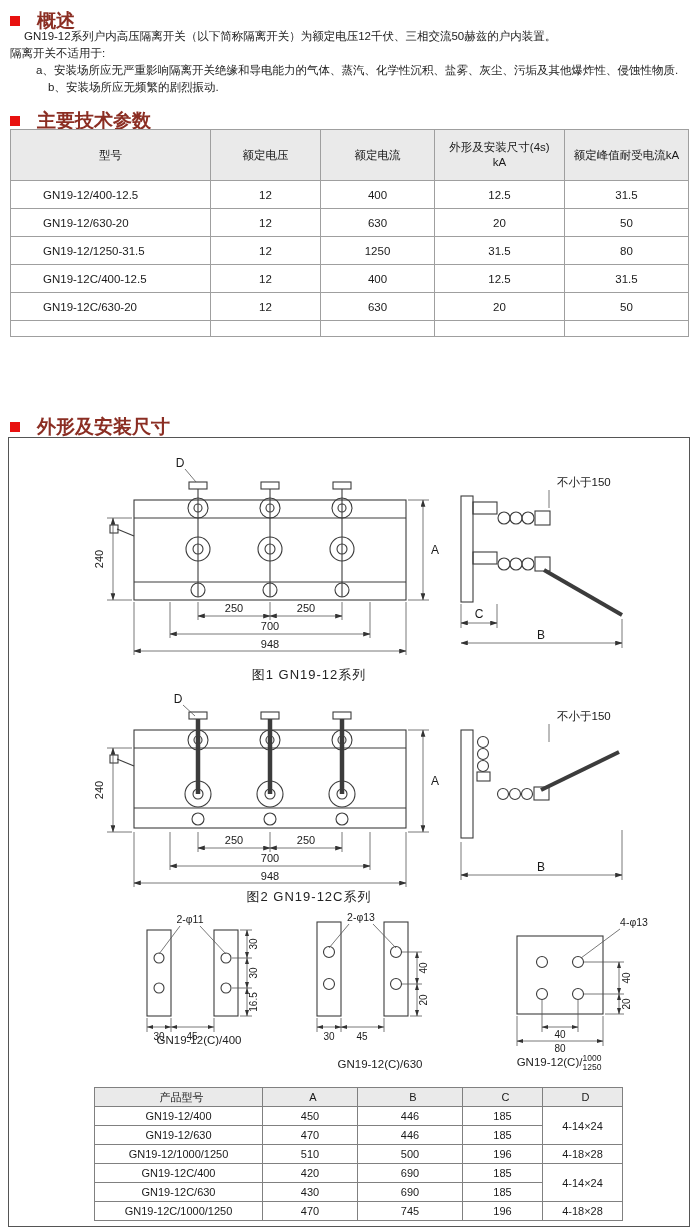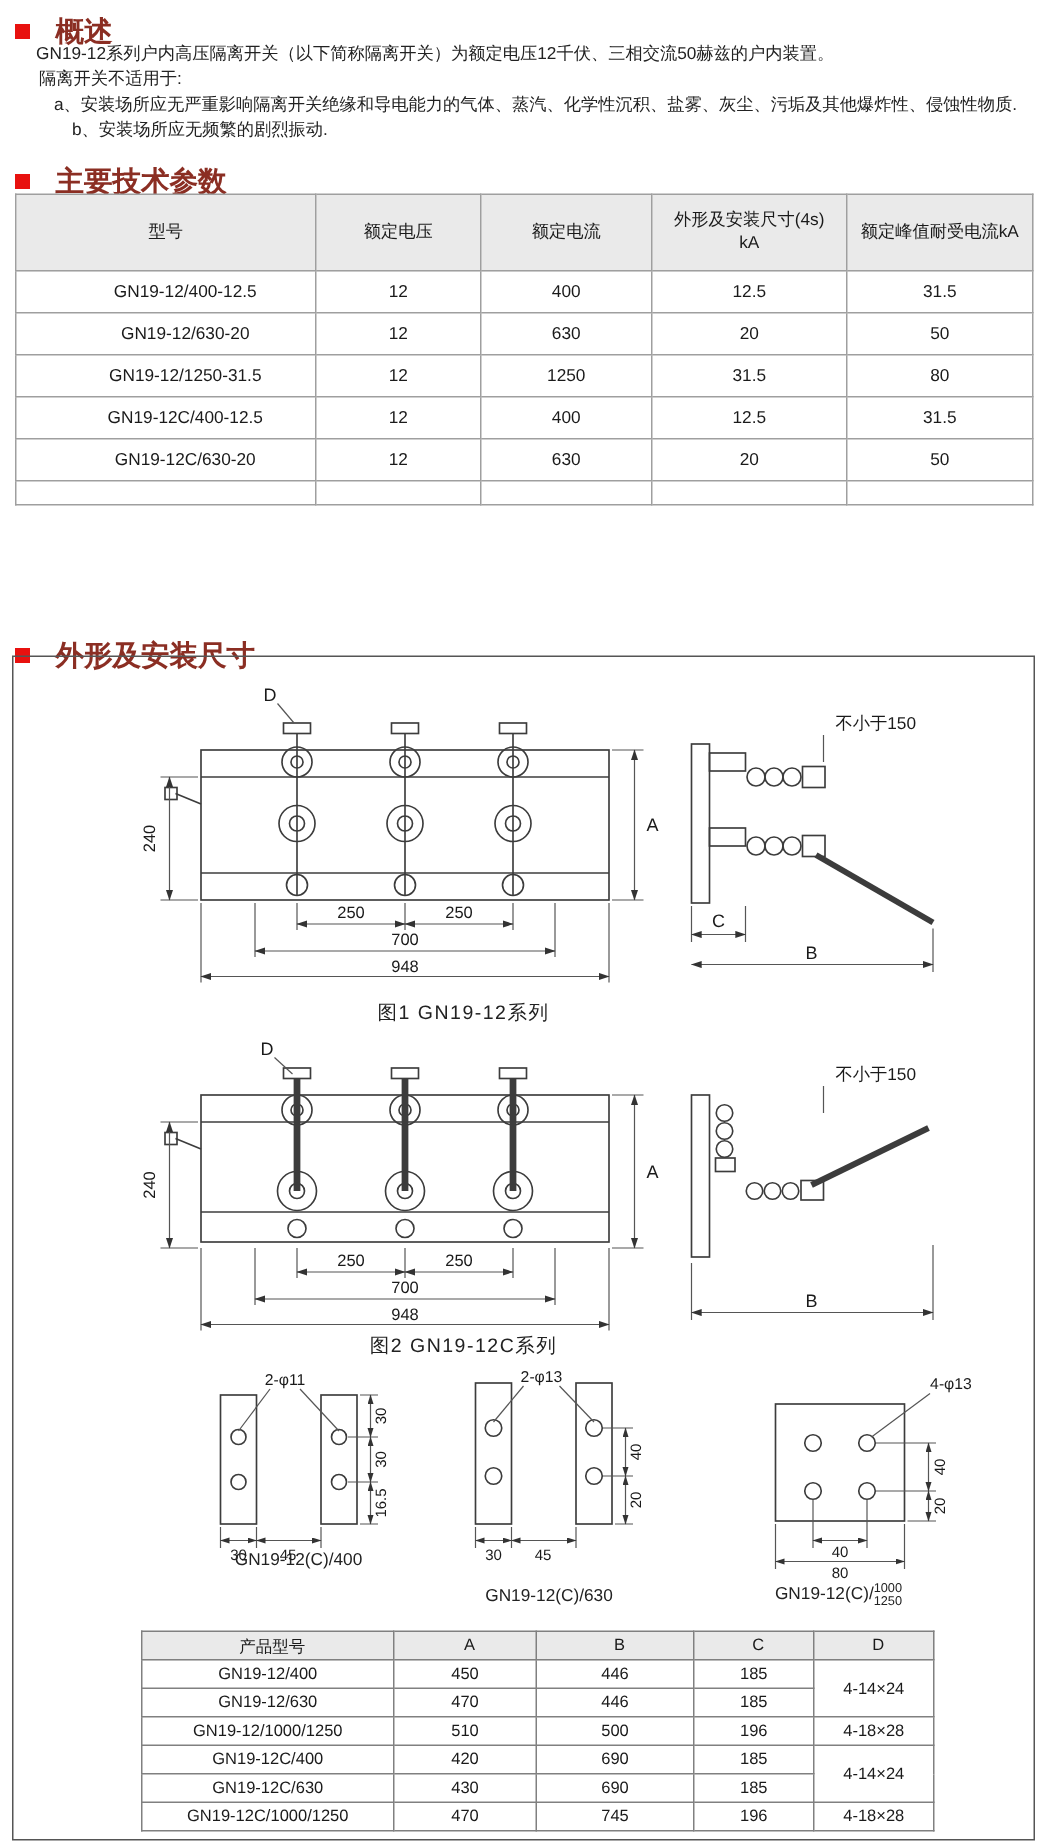--- a/index.html
+++ b/index.html
@@ -8,40 +8,40 @@
   .abs{position:absolute;}
   .section-title{position:absolute;display:flex;align-items:center;gap:17px;
        font-size:19px;font-weight:bold;color:#8b2e23;}
   .red-sq{width:10px;height:10px;background:#e8110f;flex:0 0 auto;}
   .para{position:absolute;font-size:11.5px;line-height:16px;white-space:nowrap;color:#222;}
   table{border-collapse:collapse;}
   .params{position:absolute;left:10px;top:129px;width:678px;font-size:11.5px;table-layout:fixed;}
   .params th,.params td{border:1px solid #9f9f9f;text-align:center;font-weight:normal;}
   .params thead th{background:#eaeaea;height:46px;padding:2px 8px;line-height:15px;}
   .params td{height:27px;padding:0 6px;}
-  .params td.model{text-align:center;padding-left:32px;}
+  .params td.model{text-align:left;padding-left:32px;}
   .params tr.empty td{height:15px;}
   .outline-box{position:absolute;left:8px;top:437px;width:680px;height:788px;border:1px solid #555;}
   .fig-caption{position:absolute;font-size:13px;letter-spacing:1px;text-align:center;color:#222;}
   .hole-caption{position:absolute;font-size:11.5px;text-align:center;color:#222;}
   .frac{display:inline-flex;flex-direction:column;vertical-align:middle;font-size:8.5px;line-height:9px;text-align:left;}
   svg text{fill:#1a1a1a;}
   .dim-table{position:absolute;left:85px;top:649px;width:528px;font-size:11px;table-layout:fixed;}
   .dim-table th,.dim-table td{border:1px solid #808080;text-align:center;height:18px;padding:0 4px;font-weight:normal;}
   .dim-table thead th{background:#eaeaea;padding-left:10px;}
 </style>
 </head>
 <body>
 
 <div class="section-title" style="left:10px;top:8px;">
   <span class="red-sq"></span>
   <span>概述</span>
 </div>
 <div class="para" style="left:24px;top:28px;">GN19-12系列户内高压隔离开关（以下简称隔离开关）为额定电压12千伏、三相交流50赫兹的户内装置。</div>
-<div class="para" style="left:26px;top:45px;">隔离开关不适用于:</div>
+<div class="para" style="left:10px;top:45px;">隔离开关不适用于:</div>
 <div class="para" style="left:36px;top:62px;">a、安装场所应无严重影响隔离开关绝缘和导电能力的气体、蒸汽、化学性沉积、盐雾、灰尘、污垢及其他爆炸性、侵蚀性物质.</div>
 <div class="para" style="left:48px;top:79px;">b、安装场所应无频繁的剧烈振动.</div>
 
 <div class="section-title" style="left:10px;top:108px;">
   <span class="red-sq"></span>
   <span>主要技术参数</span>
 </div>
 
 <table class="params">
   <colgroup>
@@ -99,21 +99,21 @@
     <tr class="empty">
       <td class="model"></td>
       <td></td>
       <td></td>
       <td></td>
       <td></td>
     </tr>
   </tbody>
 </table>
 
-<div class="section-title" style="left:10px;top:424px;">
+<div class="section-title" style="left:10px;top:414px;">
   <span class="red-sq"></span>
   <span>外形及安装尺寸</span>
 </div>
 
 <div class="outline-box">
 
   <svg class="abs" style="left:70px;top:14px;" width="575" height="215" viewBox="0 0 575 215">
     <defs>
       <marker id="ar-f1" markerWidth="9" markerHeight="7" refX="8.5" refY="3" orient="auto-start-reverse">
         <path d="M0,0 L9,3 L0,6 Z" fill="#333"></path>
@@ -382,21 +382,21 @@
       <line x1="428" y1="129" x2="514" y2="129" marker-start="url(#ar-h)" marker-end="url(#ar-h)"></line>
     </g>
     <text x="545" y="14" font-size="10.5" text-anchor="middle">4-φ13</text>
     <text transform="translate(541,66) rotate(-90)" font-size="10" text-anchor="middle">40</text>
     <text transform="translate(541,92) rotate(-90)" font-size="10" text-anchor="middle">20</text>
     <text x="471" y="126" font-size="10" text-anchor="middle">40</text>
     <text x="471" y="140" font-size="10" text-anchor="middle">80</text>
   </svg>
 
   <div class="hole-caption" style="left:110px;top:596px;width:160px;">GN19-12(C)/400</div>
-  <div class="hole-caption" style="left:277px;top:620px;width:160px;">GN19-12(C)/630</div>
+  <div class="hole-caption" style="left:291px;top:620px;width:160px;">GN19-12(C)/630</div>
   <div class="hole-caption" style="left:460px;top:616px;width:180px;">
     <span>GN19-12(C)/</span><span class="frac">
         <span>1000</span>
         <span>1250</span>
       </span>
   </div>
 
   <table class="dim-table">
     <colgroup>
       <col style="width:168px">

